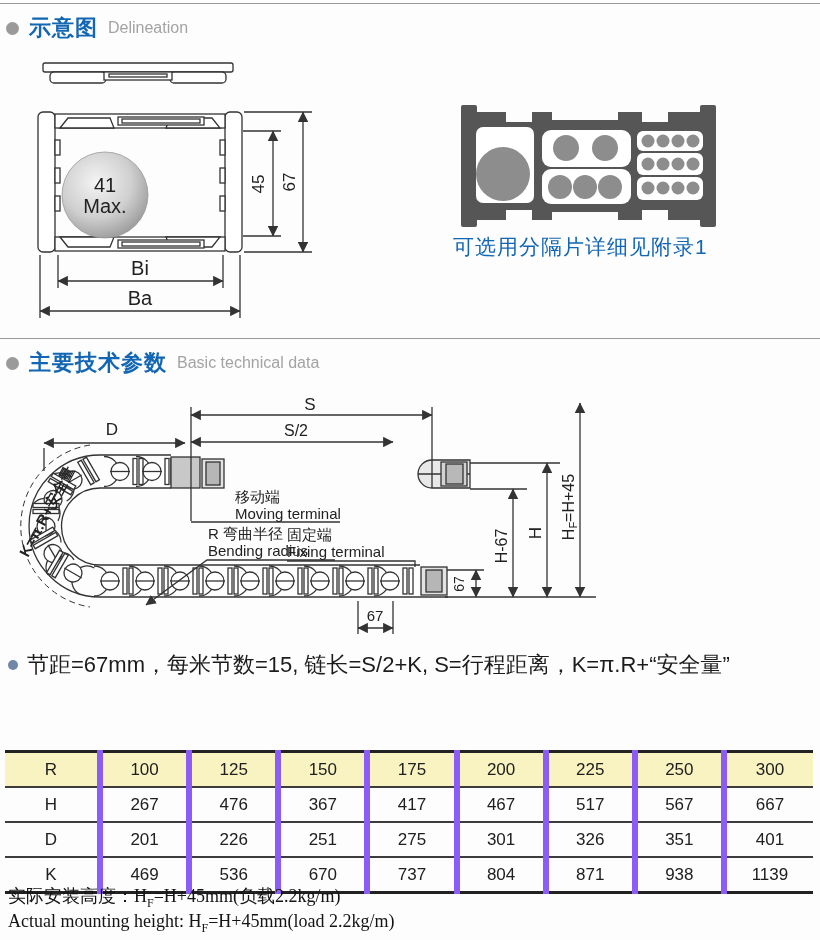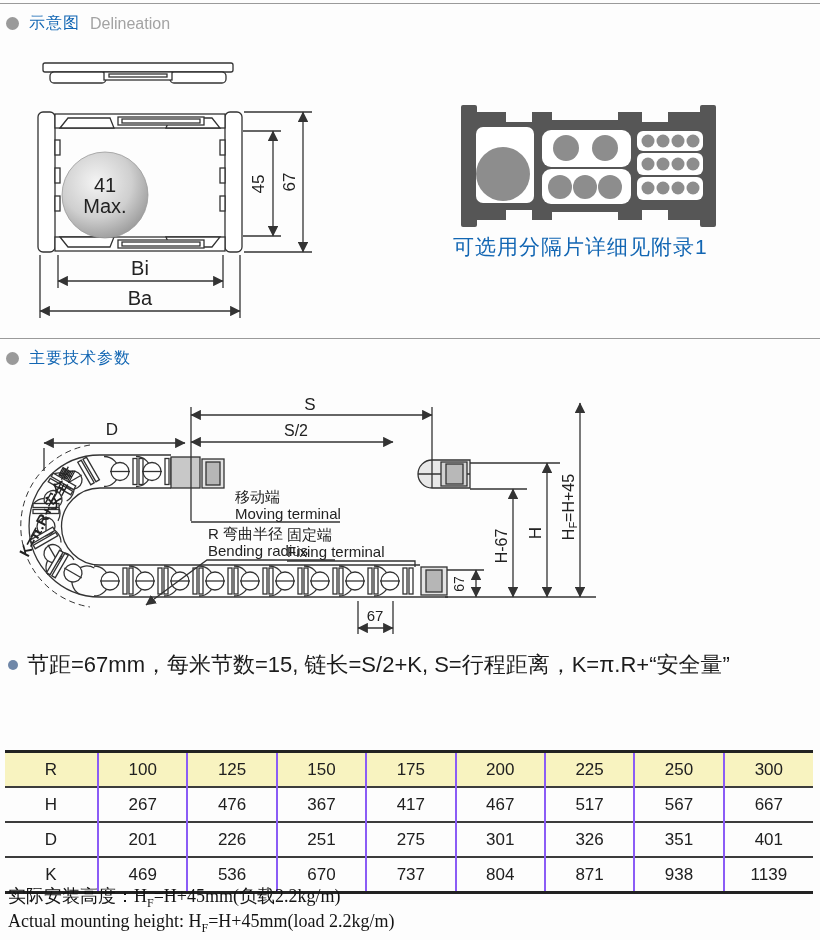--- a/index.html
+++ b/index.html
@@ -1,34 +1,34 @@
 <!DOCTYPE html>
 <html><head>
 <meta charset="utf-8">
 <style>
   html,body{margin:0;padding:0;background:#e8e8e8;}
   .page{position:relative;width:820px;height:940px;background:#fdfdfd;margin:0 auto;
         font-family:"Liberation Sans",sans-serif;color:#1d1d1d;overflow:hidden;}
   .rule{position:absolute;left:0;width:820px;height:1px;background:#9a9a9a;}
   .sec-head{position:absolute;left:6px;display:flex;align-items:center;gap:10px;}
   .sec-bullet{width:13px;height:13px;border-radius:50%;background:#9a9a9a;flex:0 0 auto;}
-  .sec-zh{font-size:16px;font-weight:normal;color:#1266b3;letter-spacing:1px;}
+  .sec-zh{font-size:22px;font-weight:bold;color:#1266b3;letter-spacing:1px;}
   .sec-en{font-size:16px;color:#a3a3a3;}
   .fig{position:absolute;}
   svg text{font-family:"Liberation Sans",sans-serif;}
   .ln{stroke:#333;stroke-width:1.3;fill:none;}
   .lbl{fill:#222;stroke:none;}
   .caption-blue{position:absolute;left:453px;top:233px;width:290px;
         font-size:21px;font-weight:normal;color:#1266b3;letter-spacing:1px;}
   .note{position:absolute;left:8px;display:flex;align-items:center;gap:9px;font-size:22px;color:#1c1c1c;}
   .note-bullet{width:10px;height:10px;border-radius:50%;background:#6f87a8;flex:0 0 auto;}
   table.spec{position:absolute;left:5px;top:750px;width:808px;border-collapse:collapse;
         font-size:17px;color:#202020;table-layout:fixed;}
   table.spec td{height:31px;text-align:center;vertical-align:middle;
-        border-left:2px solid #8b5cf6;border-top:2px solid #3c3c3c;}
+        border-left:6px solid #8b5cf6;border-top:2px solid #3c3c3c;}
   table.spec td:first-child{border-left:none;width:90px;}
   table.spec tr:first-child td{border-top:3px solid #222;background:#f8f3c0;}
   table.spec tr:last-child td{border-bottom:3px solid #222;}
   .foot{position:absolute;left:8px;font-size:18px;color:#141414;font-family:Liberation Serif, serif;}
   sub.f{font-size:12px;}
 </style>
 </head>
 <body>
 
 <div class="page">
@@ -149,20 +149,21 @@
       </g>
     </g>
   </svg>
   <div class="caption-blue">可选用分隔片详细见附录1</div>
 
   <div class="rule" style="top:338px"></div>
 
   <div class="sec-head" style="top:348px">
     <span class="sec-bullet"></span>
     <span class="sec-zh">主要技术参数</span>
+    <span class="sec-en">Basic technical data</span>
   </div>
 
   <svg class="fig" style="left:0;top:388px" width="820" height="252" viewBox="0 388 820 252">
     <defs>
       <g id="lk" class="ln">
         <path d="M-16,-15 A15,15 0 0 1 -16,15"></path>
         <circle cx="0" cy="0" r="9" fill="#fff"></circle>
         <line x1="-10" y1="0" x2="10" y2="0"></line>
         <rect x="13" y="-13" width="4" height="26" fill="#fff"></rect>
         <rect x="19" y="-13" width="4" height="26" fill="#fff"></rect>

